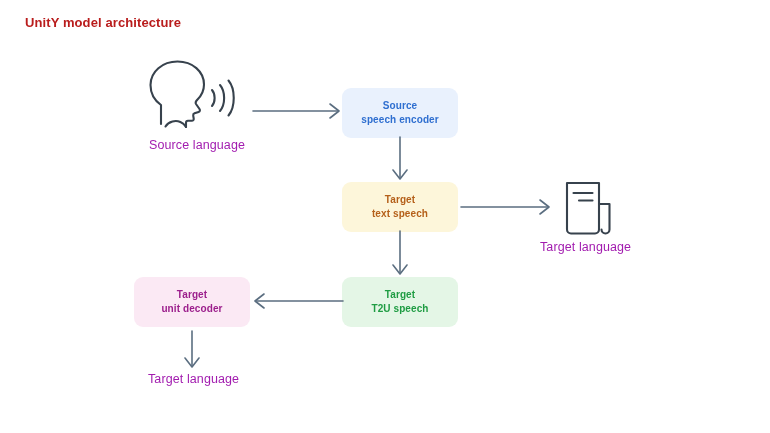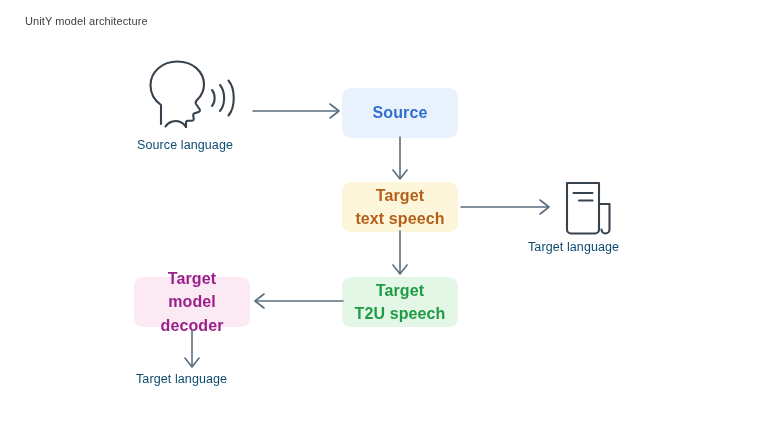--- a/index.html
+++ b/index.html
@@ -13,36 +13,36 @@
     position: relative;
     overflow: hidden;
     font-family: "Liberation Sans", sans-serif;
     -webkit-font-smoothing: antialiased;
   }
 
   #page-title {
     position: absolute;
     left: 25px;
     top: 15px;
-    font-size: 11px;
-    font-weight: 400;
-    color: #404040;
+    font-size: 13px;
+    font-weight: 700;
+    color: #b91c1c;
     letter-spacing: 0.1px;
     white-space: nowrap;
   }
 
   
   .node-box {
     position: absolute;
     border-radius: 9px;
     display: flex;
     align-items: center;
     justify-content: center;
     text-align: center;
-    font-size: 16px;
+    font-size: 10px;
     font-weight: 600;
     line-height: 1.45;
     letter-spacing: 0.1px;
     box-sizing: border-box;
     padding: 6px 6px;
   }
   .node-box .line2 { display: block; }
 
   #box-source-speech-encoder {
     left: 342px; top: 88px; width: 116px; height: 50px;
@@ -62,23 +62,24 @@
   #box-target-unit-decoder {
     left: 134px; top: 277px; width: 116px; height: 50px;
     background: #fbe9f4;
     color: #9c1f8c;
   }
 
   
   .caption {
     position: absolute;
     font-size: 12.5px;
-    color: #0c4a6e;
+    color: #a21caf;
     white-space: nowrap;
     letter-spacing: 0.1px;
+    margin-left: 12px;
   }
   #caption-source-language { left: 137px; top: 138px; }
   #caption-target-language-text { left: 528px; top: 240px; }
   #caption-target-language-speech { left: 136px; top: 372px; }
 
   
   .icon-wrap { position: absolute; }
   #icon-speaking-head { left: 145px; top: 58px; width: 100px; height: 72px; }
   #icon-document { left: 558px; top: 180px; width: 64px; height: 56px; }
 
@@ -116,20 +117,21 @@
 <div class="arrow" id="arrow-head-to-encoder">
   <svg viewBox="0 0 92 22" width="92" height="22" fill="none" stroke="#5b6e80" stroke-width="1.6" stroke-linecap="round" stroke-linejoin="round">
     <line x1="1" y1="11" x2="86" y2="11"></line>
     <polyline points="78,4 87,11 78,18"></polyline>
   </svg>
 </div>
 
 <div class="node-box" id="box-source-speech-encoder">
   <span>
     <span>Source</span>
+    <span class="line2">speech encoder</span>
   </span>
 </div>
 
 <div class="arrow" id="arrow-encoder-to-textdec">
   <svg viewBox="0 0 36 48" width="36" height="48" fill="none" stroke="#5b6e80" stroke-width="1.6" stroke-linecap="round" stroke-linejoin="round">
     <line x1="18" y1="1" x2="18" y2="42"></line>
     <polyline points="11,34 18,43 25,34"></polyline>
   </svg>
 </div>
 
@@ -177,21 +179,21 @@
 <div class="arrow" id="arrow-t2u-to-unitdec">
   <svg viewBox="0 0 94 22" width="94" height="22" fill="none" stroke="#5b6e80" stroke-width="1.6" stroke-linecap="round" stroke-linejoin="round">
     <line x1="93" y1="11" x2="6" y2="11"></line>
     <polyline points="14,4 5,11 14,18"></polyline>
   </svg>
 </div>
 
 <div class="node-box" id="box-target-unit-decoder">
   <span>
     <span>Target</span>
-    <span class="line2">model decoder</span>
+    <span class="line2">unit decoder</span>
   </span>
 </div>
 
 <div class="arrow" id="arrow-unitdec-to-out">
   <svg viewBox="0 0 36 42" width="36" height="42" fill="none" stroke="#5b6e80" stroke-width="1.6" stroke-linecap="round" stroke-linejoin="round">
     <line x1="18" y1="1" x2="18" y2="36"></line>
     <polyline points="11,28 18,37 25,28"></polyline>
   </svg>
 </div>
 

